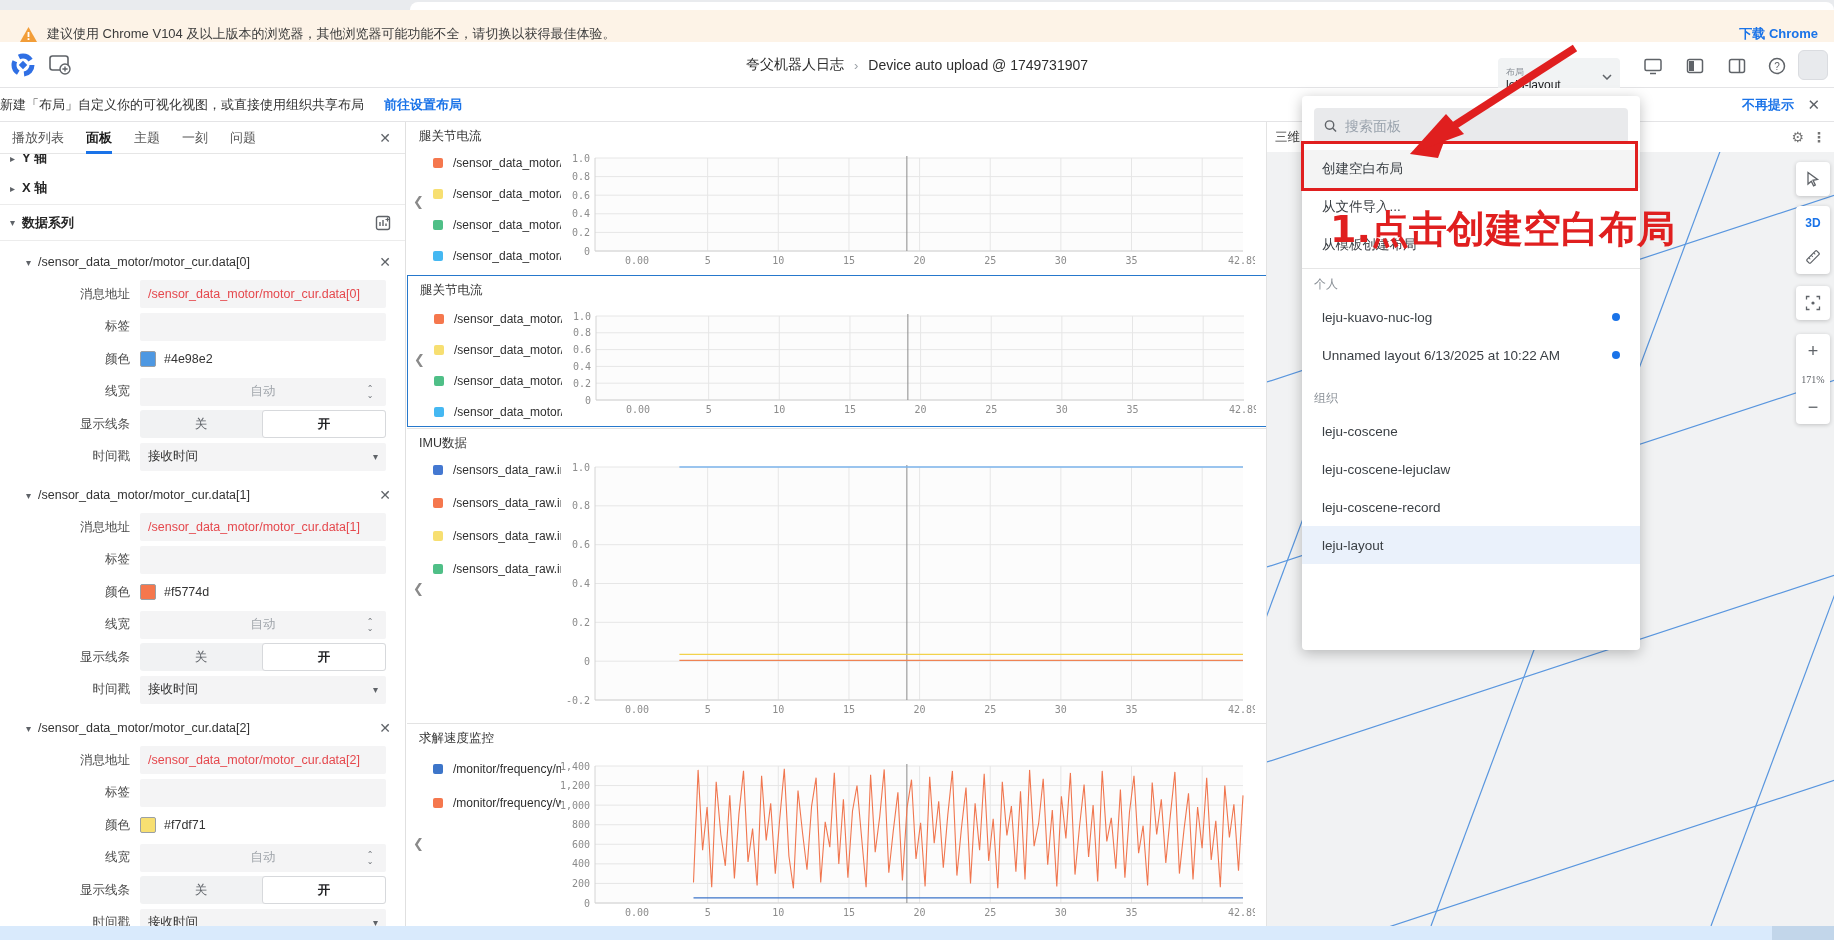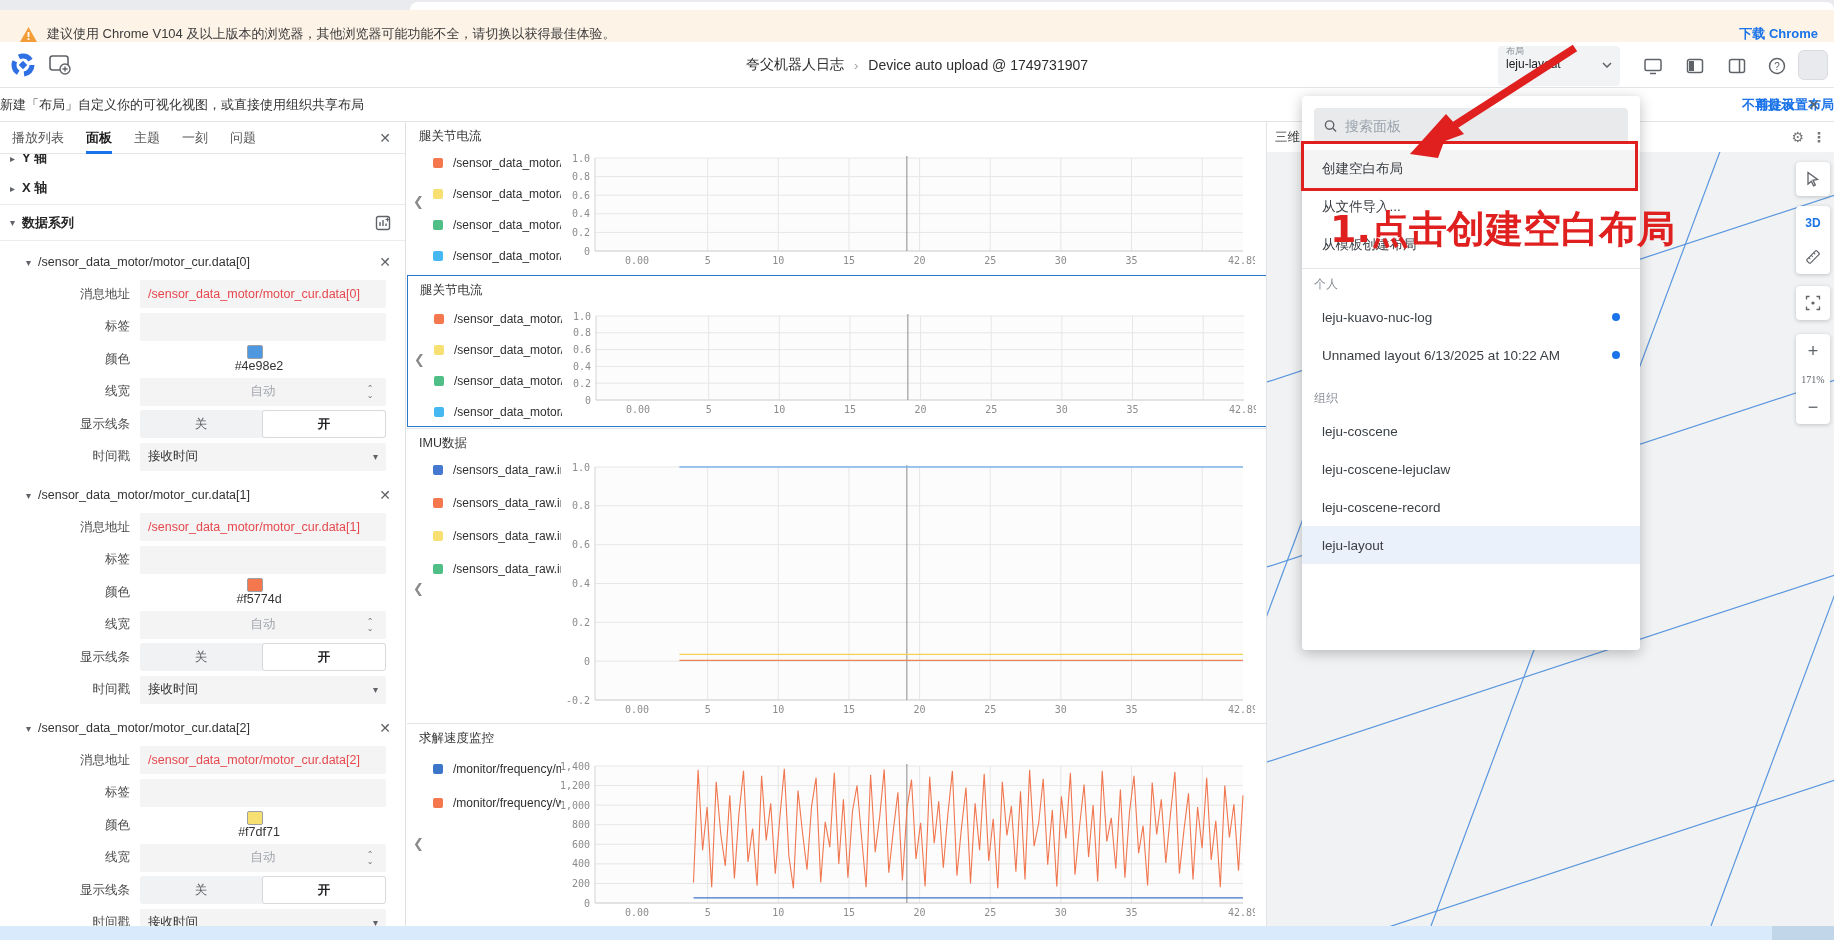--- a/index.html
+++ b/index.html
@@ -16,29 +16,29 @@
             display:flex; align-items:center; font-size:13px; color:#3c3c3c; }
   .banner .warn-ic { margin-left:20px; margin-right:10px; display:flex; }
   .banner .dl { position:absolute; right:16px; color:#1a73e8; font-weight:bold; font-size:13px; cursor:pointer; }
 
   
   .header { position:absolute; left:0; top:42px; width:1834px; height:46px; background:#fff; border-bottom:1px solid #e4e4e6; }
   .logo { position:absolute; left:10px; top:10px; }
   .add-panel { position:absolute; left:48px; top:12px; }
   .crumb { position:absolute; left:0; right:0; top:0; height:46px; display:flex; align-items:center; justify-content:center; font-size:14px; color:#2d2d2d; gap:10px; }
   .crumb .sep { color:#9aa0a6; font-size:13px; }
-  .layout-select { position:absolute; left:1498px; top:4px; width:122px; height:40px; background:#f1f3f4; border-radius:4px; padding:0 8px; cursor:pointer; }
+  .layout-select { position:absolute; left:1498px; top:16px; width:122px; height:40px; background:#f1f3f4; border-radius:4px; padding:9px 8px; cursor:pointer; }
   .layout-select .lab { font-size:9px; color:#8a9097; line-height:10px; }
   .layout-select .val { font-size:12px; color:#202124; line-height:16px; }
   .layout-select .chev { position:absolute; right:8px; top:16px; color:#5f6368; }
   .hd-ic { position:absolute; top:13px; width:22px; height:22px; display:flex; align-items:center; justify-content:center; cursor:pointer; }
   .avatar { position:absolute; left:1798px; top:8px; width:30px; height:30px; border-radius:6px; background:#e8eaed; border:1px solid #dadce0; }
 
   
-  .notice { position:absolute; left:0; top:88px; width:1834px; height:34px; background:#fff; border-bottom:1px solid #e4e4e6; display:flex; align-items:center; justify-content:space-between; font-size:13px; gap:14px; }
+  .notice { position:absolute; left:0; top:88px; width:1834px; height:34px; background:#fff; border-bottom:1px solid #e4e4e6; display:flex; align-items:center; justify-content:flex-start; font-size:13px; gap:20px; }
   .notice .lk { color:#1a73e8; cursor:pointer; font-weight:bold; }
   .notice .dismiss { position:absolute; right:40px; color:#1a73e8; font-weight:bold; cursor:pointer; }
   .notice .close { position:absolute; right:14px; color:#5f6368; font-size:15px; cursor:pointer; }
 
   
   .left-panel { position:absolute; left:0; top:122px; width:406px; height:804px; background:#fff; border-right:1px solid #e0e0e0; overflow:hidden; }
   .lp-tabs { position:relative; height:32px; border-bottom:1px solid #e6e6e6; display:flex; align-items:center; gap:22px; padding-left:12px; font-size:13px; color:#555; }
   .lp-tabs .tab { cursor:pointer; position:relative; height:32px; display:flex; align-items:center; }
   .lp-tabs .tab.active { color:#1a1a1a; font-weight:bold; }
   .lp-tabs .tab.active:after { content:""; position:absolute; left:0; right:0; bottom:0; height:3px; background:#1a73e8; }
@@ -50,21 +50,21 @@
   .tree-row.h30 { height:33px; }
   .tree-row .right-ic { position:absolute; right:14px; color:#5f6368; cursor:pointer; display:flex; }
   .series-block { padding-top:4px; }
   .series-head { position:relative; display:flex; align-items:center; padding-left:26px; height:34px; font-size:12.5px; color:#333; }
   .series-head .arr { color:#5f6368; font-size:10px; margin-right:7px; }
   .series-head .x { position:absolute; right:14px; color:#5f6368; font-size:14px; cursor:pointer; }
   .field-row { display:flex; align-items:center; height:30px; margin-bottom:2.5px; }
   .field-row .flab { width:140px; text-align:right; padding-right:10px; font-size:12.5px; color:#4a4a4a; }
   .fbox { width:246px; height:28px; background:#f4f4f5; border-radius:2px; display:flex; align-items:center; padding:0 8px; font-size:12.5px; position:relative; }
   .fbox.red { color:#e5484d; }
-  .fbox.plain { background:transparent; padding-left:0;flex-direction:column; }
+  .fbox.plain { background:transparent; padding-left:0; }
   .fbox .auto { flex:1; text-align:center; color:#a0a5ab; }
   .stepper { position:absolute; right:4px; top:3px; width:24px; height:22px; display:flex; flex-direction:column; align-items:center; justify-content:center; color:#6a6f75; font-size:8px; line-height:7px; cursor:pointer; }
   .swatch { width:16px; height:16px; border-radius:2px; border:1px solid #9aa0a6; margin-right:8px; }
   .toggle { width:246px; height:28px; background:#f1f2f3; border-radius:3px; display:flex; font-size:12.5px; }
   .toggle .off { flex:1; display:flex; align-items:center; justify-content:center; color:#5f6368; cursor:pointer; }
   .toggle .on { flex:1; display:flex; align-items:center; justify-content:center; background:#fff; border:1px solid #d7d9dc; border-radius:3px; font-weight:bold; color:#202124; cursor:pointer; }
   .fbox .caret { position:absolute; right:8px; color:#5f6368; font-size:10px; }
 
   
   .charts { position:absolute; left:407px; top:122px; width:859px; height:804px; background:#fff; }

